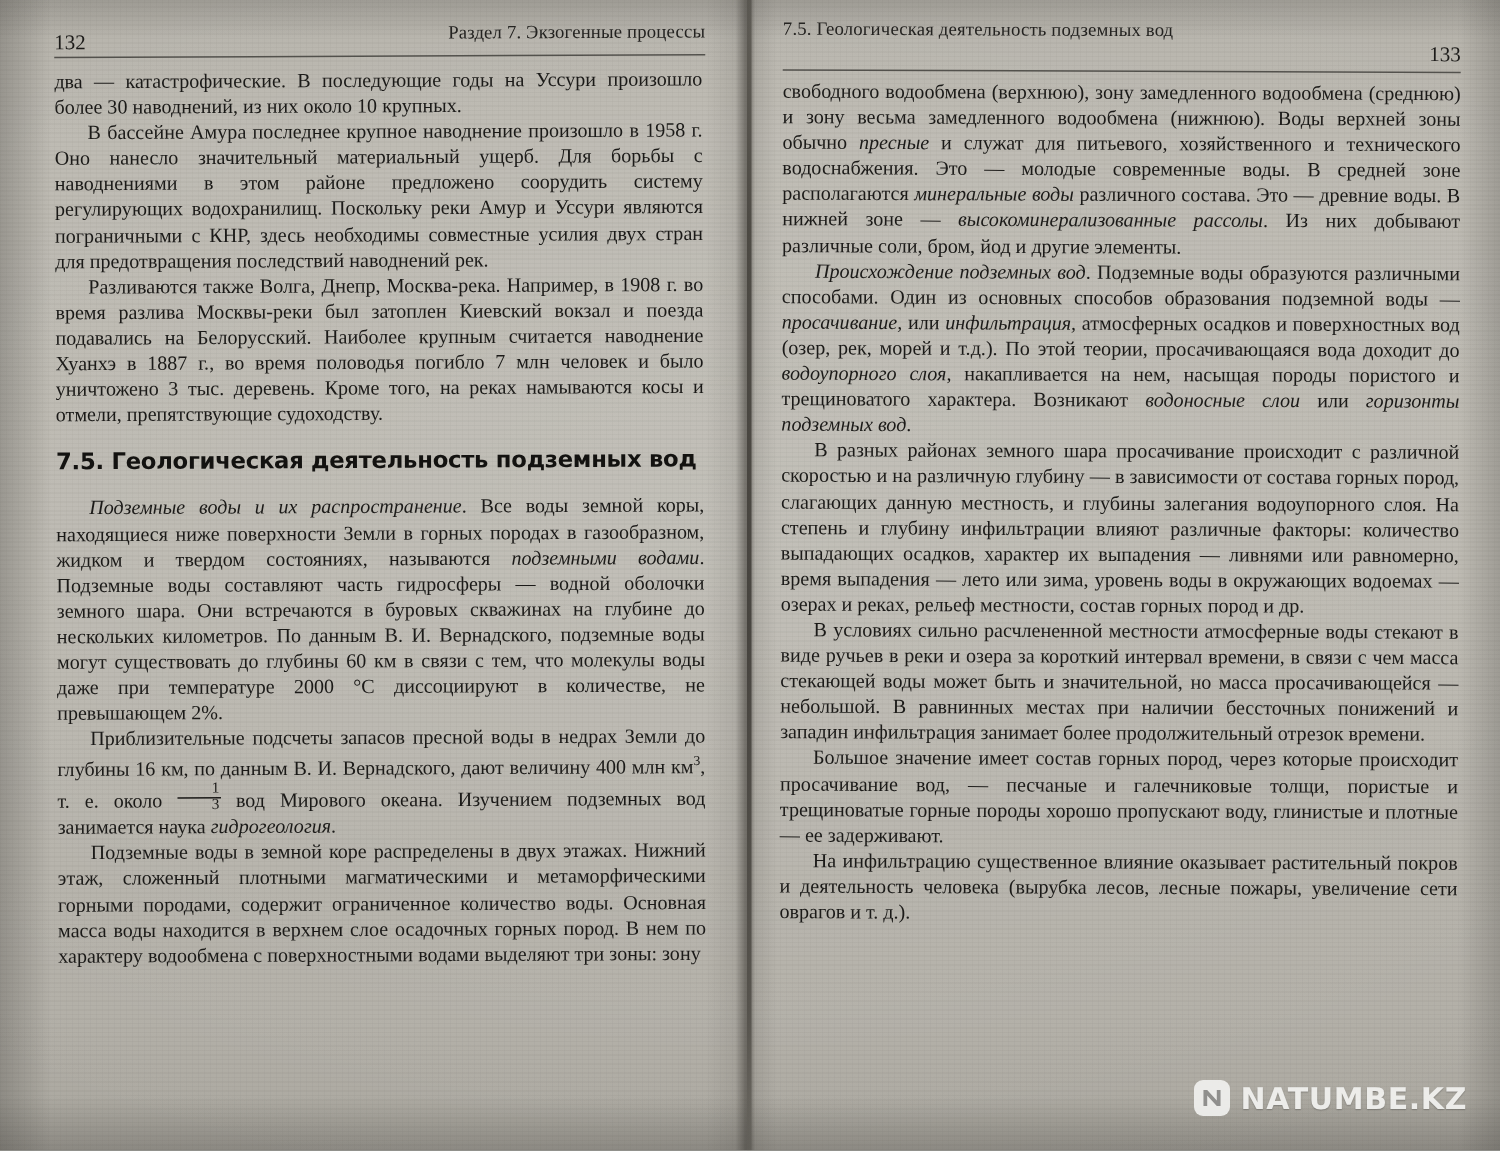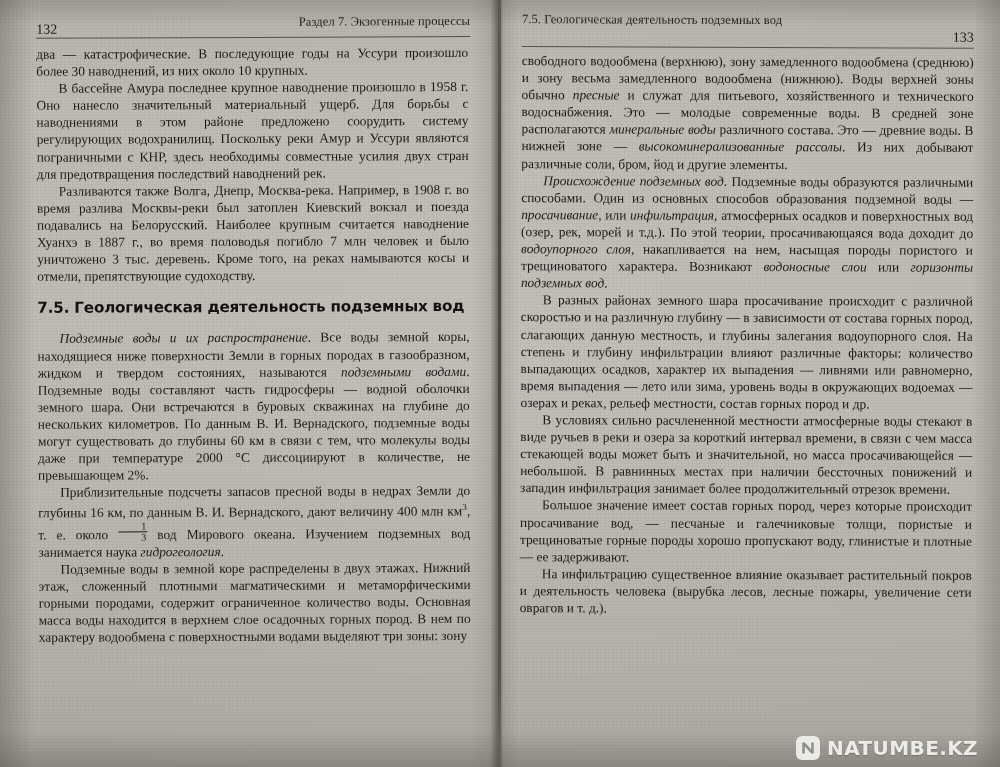--- a/index.html
+++ b/index.html
@@ -157,21 +157,21 @@
   .frac .den { display: block; padding: 0 1px; }
 
   
   .warp-left  { transform: rotate(-0.25deg); transform-origin: 0 0; }
   .warp-right { transform: rotate(0.22deg);  transform-origin: 0 0; }
 
   
   .watermark {
     position: absolute;
     right: 22px;
-    bottom: 7px;
+    bottom: 23px;
     display: flex;
     align-items: flex-end;
     gap: 7px;
     opacity: .92;
     pointer-events: none;
   }
   .wm-logo {
     width: 24px; height: 24px;
     border-radius: 6px;
     background: #f1f1ef;

